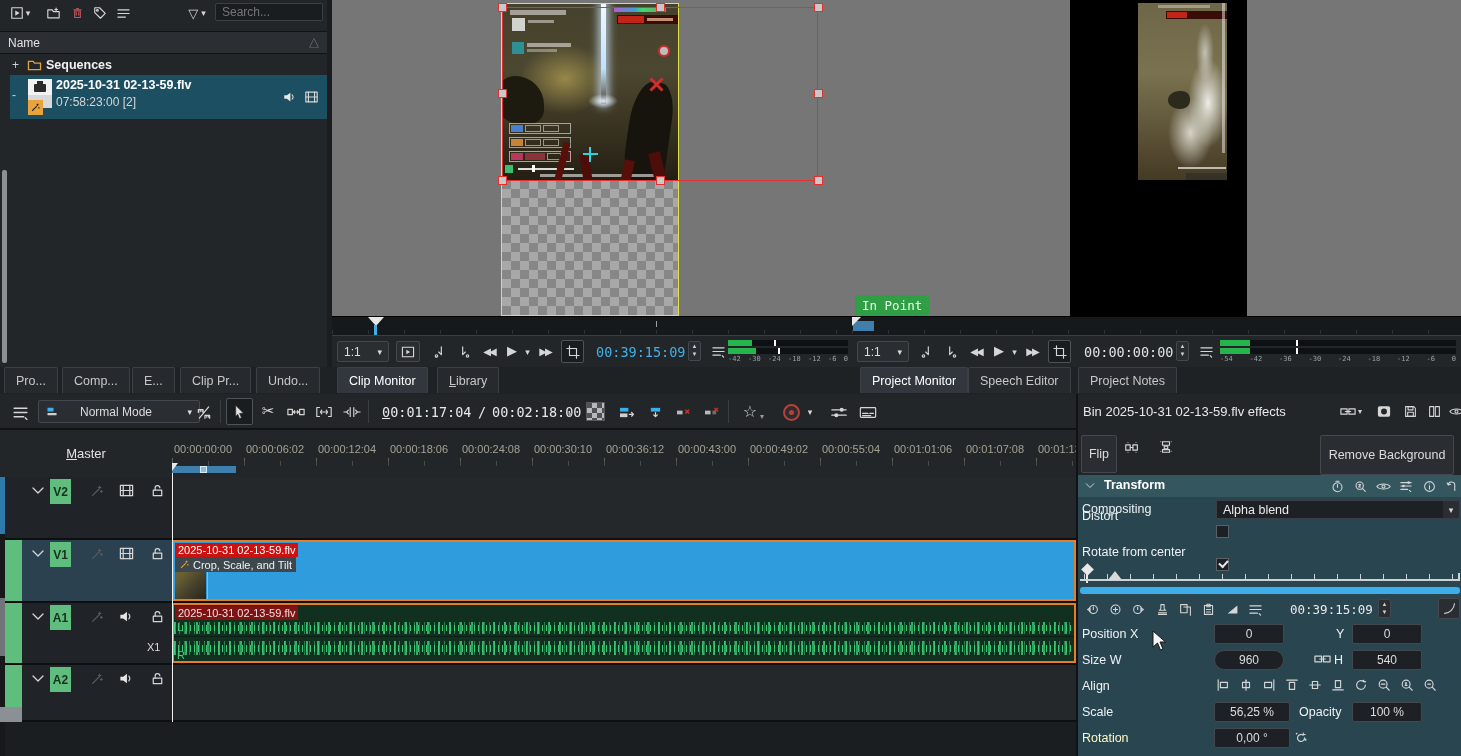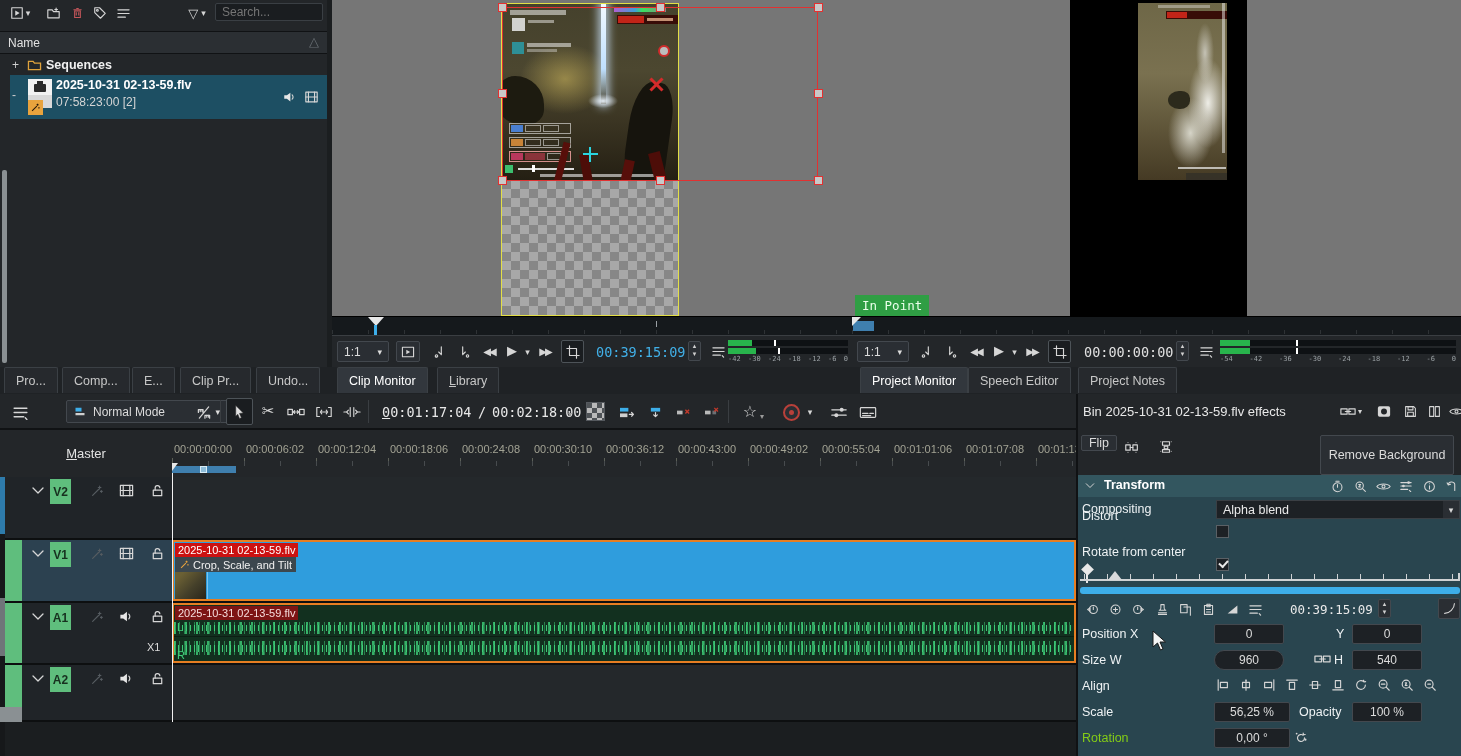--- a/index.html
+++ b/index.html
@@ -387,21 +387,21 @@
         <span>Project Notes</span>
       </div>
   </div>
 
   <div class="ab" style="left:0;top:394px;width:1076px;height:36px;background:#232629;border-bottom:2px solid #101214;">
     <div class="ab flat" style="left:8px;top:7px;width:24px;height:22px;">
       <svg width="17" height="15" viewBox="0 0 16 14">
           <path class="ic" d="M2 3h12M2 7h12M2 11h9M12.5 12l1.5 1.5"></path>
         </svg>
     </div>
-    <div class="ab btn" style="left:38px;top:6px;width:162px;height:23px;justify-content:flex-start;gap:7px;padding:0 7px;margin-left:28px;">
+    <div class="ab btn" style="left:38px;top:6px;width:162px;height:23px;justify-content:flex-start;gap:22px;padding:0 7px;">
       <svg width="12" height="11" viewBox="0 0 16 14">
           <rect x="2" y="2" width="8" height="5" fill="#3daee9"></rect>
           <rect x="2" y="9" width="12" height="3" fill="#cfcfcf"></rect>
         </svg>
       <span style="flex:1;">Normal Mode</span>
       <span style="font-size:9px;">▾</span>
     </div>
     <div class="ab flat" style="left:192px;top:7px;width:24px;height:22px;">
       <svg width="16" height="15" viewBox="0 0 16 16">
           <path class="ic" d="M2 5h5v3M9 11h5v3M9 11v3M2 5v3M13 2L3 14"></path>
@@ -674,21 +674,21 @@
           <rect class="ic" x="9" y="2" width="5" height="12"></rect>
         </svg>
     </div>
     <div class="ab flat" style="left:368px;top:8px;width:20px;height:18px;">
       <svg width="15" height="11" viewBox="0 0 18 12">
           <path class="ic" d="M1 6c3-4 13-4 16 0-3 4-13 4-16 0z"></path>
           <circle class="ic" cx="9" cy="6" r="1.8"></circle>
         </svg>
     </div>
 
-    <button class="ab btn" style="left:3px;top:41px;width:36px;height:16px;font-size:12.5px;font-family:'Liberation Sans',sans-serif;">Flip</button>
+    <button class="ab btn" style="left:3px;top:41px;width:36px;height:38px;font-size:12.5px;font-family:'Liberation Sans',sans-serif;">Flip</button>
     <div class="ab flat" style="left:40px;top:41px;width:28px;height:24px;">
       <svg width="16" height="13" viewBox="0 0 18 14">
           <rect class="ic" x="2" y="4" width="5" height="6"></rect>
           <rect class="ic" x="10" y="4" width="5" height="6"></rect>
           <path class="ic" d="M7 7h3"></path>
           <path d="M4 1.5h1M13 1.5h1M4 12.5h1M13 12.5h1" stroke="#d6d6d6"></path>
         </svg>
     </div>
     <div class="ab flat" style="left:74px;top:41px;width:28px;height:24px;">
       <svg width="14" height="14" viewBox="0 0 16 16">
@@ -887,21 +887,21 @@
           </svg>
       </div>
       <span class="ab" style="left:4px;top:230px;font-size:12.5px;color:#eef2f4;">Scale</span>
       <div class="ab btn" style="left:136px;top:227px;width:76px;height:20px;background:#1d2125;">
           <span>56,25 %</span>
         </div>
       <span class="ab" style="left:221px;top:230px;font-size:12.5px;color:#eef2f4;">Opacity</span>
       <div class="ab btn" style="left:274px;top:227px;width:70px;height:20px;background:#1d2125;">
           <span>100 %</span>
         </div>
-      <span class="ab" style="left:4px;top:256px;font-size:12.5px;color:#84cc16;">Rotation</span>
+      <span class="ab" style="left:4px;top:256px;font-size:12.5px;color:#fef9c3;">Rotation</span>
       <div class="ab btn" style="left:136px;top:253px;width:76px;height:20px;background:#1d2125;">
           <span>0,00 °</span>
         </div>
       <svg class="ab" style="left:216px;top:255px;" width="14" height="14" viewBox="0 0 16 16">
           <path class="ic" d="M12 9a4 4 0 1 1-1.5-3M10.5 3.5l.3 2 2-.3"></path>
           <circle cx="13" cy="11" r="1.3" fill="#d6d6d6"></circle>
           <circle cx="3" cy="4" r="1" fill="#d6d6d6"></circle>
         </svg>
     </div>
   </div>

